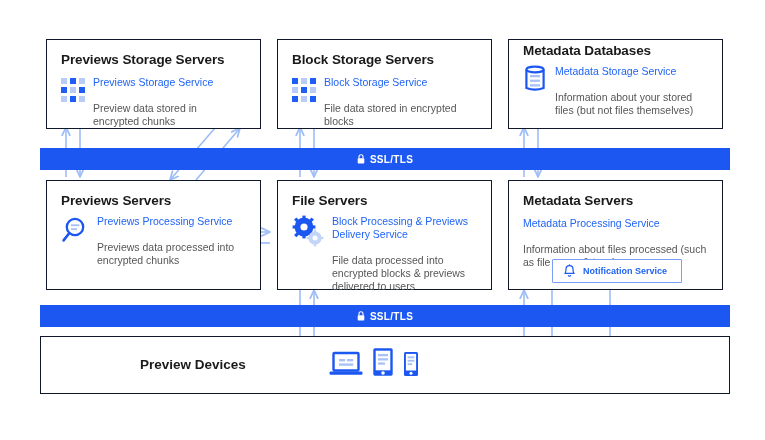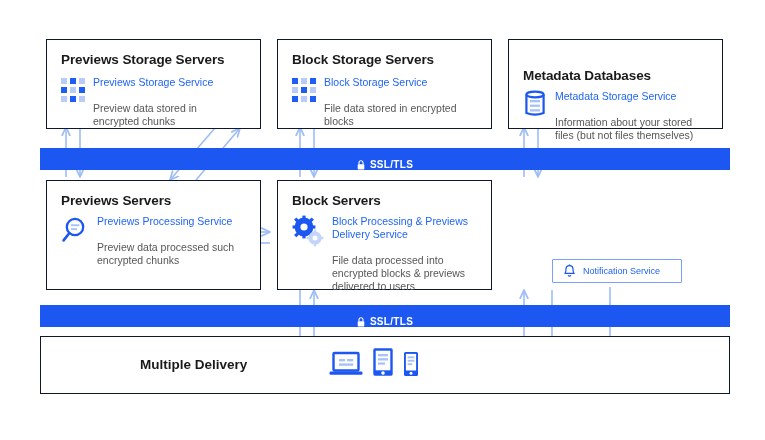--- a/index.html
+++ b/index.html
@@ -54,38 +54,38 @@
   }
   .dotgrid i { display: block; width: 6px; height: 6px; }
   .d-dark { background: #1f5ef5; }
   .d-lite { background: #b9ccf8; }
 
   .ssl-bar {
     position: absolute;
     background: #1b57f0;
     color: #ffffff;
     display: flex;
-    align-items: flex-end;
+    align-items: center;
     justify-content: center;
     gap: 5px;
     font-size: 10px;
     font-weight: bold;
     letter-spacing: 0.3px;
   }
   .notif-box {
     position: absolute;
     border: 1px solid #7aa0f7;
     background: #ffffff;
     display: flex;
     align-items: center;
     gap: 7px;
     padding: 0 10px;
     border-radius: 1px;
   }
-  .notif-label { color: #2064f4; font-size: 9px; }
+  .notif-label { color: #2064f4; font-size: 9px; font-weight: bold; }
   .devices-title {
     position: absolute;
     font-size: 13.5px; font-weight: bold; color: #1a1a1a;
   }
   .devices-row {
     position: absolute;
     display: flex; align-items: flex-end; gap: 9px;
   }
 </style>
 </head>
@@ -167,21 +167,21 @@
           <i class="d-lite"></i>
           <i class="d-dark"></i>
       </div>
       <div style="width:152px;">
         <div class="svc-title">Block Storage Service</div>
         <div class="svc-desc">File data stored in encrypted blocks</div>
       </div>
     </div>
   </div>
 
-  <div class="node" style="left:508px; top:39px; width:215px; height:90px; padding:28px 14px;">
+  <div class="node" style="left:508px; top:39px; width:215px; height:90px; padding:3px 14px;">
     <div class="node-title">Metadata Databases</div>
     <div class="node-body" style="margin-top:7px;">
       <span style="flex:0 0 auto;">
         <svg width="24" height="28" viewBox="0 0 24 28">
           <ellipse cx="12" cy="4.5" rx="8.6" ry="2.9" fill="none" stroke="#1b57f0" stroke-width="2.2"></ellipse>
           <path d="M3.4,4.5 L3.4,23 Q12,26.4 20.6,23 L20.6,4.5" fill="none" stroke="#1b57f0" stroke-width="2.2"></path>
           <rect x="7" y="10" width="10" height="2.3" fill="#a8c2f7"></rect>
           <rect x="7" y="14.6" width="10" height="2.3" fill="#a8c2f7"></rect>
           <rect x="7" y="19.2" width="10" height="2.3" fill="#a8c2f7"></rect>
         </svg>
@@ -209,27 +209,27 @@
       <span style="flex:0 0 auto;">
         <svg width="28" height="30" viewBox="0 0 28 30">
           <circle cx="14" cy="12" r="8.2" fill="none" stroke="#1b57f0" stroke-width="2.3"></circle>
           <line x1="8.2" y1="18.2" x2="2.6" y2="25.4" stroke="#1b57f0" stroke-width="2.6" stroke-linecap="round"></line>
           <rect x="10" y="9.3" width="8.4" height="1.9" fill="#a8c2f7"></rect>
           <rect x="10" y="13.2" width="6" height="1.9" fill="#a8c2f7"></rect>
         </svg>
       </span>
       <div style="width:152px;">
         <div class="svc-title">Previews Processing Service</div>
-        <div class="svc-desc">Preview data processed such encrypted chunks</div>
+        <div class="svc-desc">Previews data processed into encrypted chunks</div>
       </div>
     </div>
   </div>
 
   <div class="node" style="left:277px; top:180px; width:215px; height:110px; padding:12px 14px;">
-    <div class="node-title">Block Servers</div>
+    <div class="node-title">File Servers</div>
     <div class="node-body" style="margin-top:7px;">
       <span style="flex:0 0 auto;">
         <svg width="32" height="32" viewBox="0 0 32 32">
           <g fill="#1b57f0">
             <circle cx="12" cy="12" r="9.4"></circle>
             <g>
               <rect x="10.4" y="0.6" width="3.2" height="4"></rect>
               <rect x="10.4" y="19.4" width="3.2" height="4"></rect>
               <rect x="0.6" y="10.4" width="4" height="3.2"></rect>
               <rect x="19.4" y="10.4" width="4" height="3.2"></rect>
@@ -250,20 +250,27 @@
           <circle cx="23" cy="23" r="2.5" fill="#ffffff"></circle>
         </svg>
       </span>
       <div style="width:152px;">
         <div class="svc-title">Block Processing &amp; Previews Delivery Service</div>
         <div class="svc-desc">File data processed into encrypted blocks &amp; previews delivered to users</div>
       </div>
     </div>
   </div>
 
+  <div class="node" style="left:508px; top:180px; width:215px; height:110px; padding:12px 14px;">
+    <div class="node-title">Metadata Servers</div>
+    <div style="margin-top:9px; width:190px;">
+      <div class="svc-title">Metadata Processing Service</div>
+      <div class="svc-desc">Information about files processed (such as file name &amp; type)</div>
+    </div>
+  </div>
 
   <div class="notif-box" style="left:552px; top:259px; width:130px; height:24px;">
     <span style="display:inline-flex;">
       <svg width="13" height="15" viewBox="0 0 13 15">
         <path d="M6.5,1.6 C4.2,1.6 3,3.2 3,5.2 C3,8 1.9,9.4 1.9,9.4 L11.1,9.4 C11.1,9.4 10,8 10,5.2 C10,3.2 8.8,1.6 6.5,1.6 Z" fill="none" stroke="#1b57f0" stroke-width="1.2" stroke-linejoin="round"></path>
         <path d="M5.2,11.2 A1.4,1.4 0 0 0 7.8,11.2" fill="none" stroke="#1b57f0" stroke-width="1.2"></path>
         <line x1="6.5" y1="0.4" x2="6.5" y2="1.7" stroke="#1b57f0" stroke-width="1.2"></line>
       </svg>
     </span>
     <span class="notif-label">Notification Service</span>
@@ -274,21 +281,21 @@
       <svg width="8" height="10" viewBox="0 0 8 10">
         <path d="M2,4.4 L2,2.7 A2,2 0 0 1 6,2.7 L6,4.4" fill="none" stroke="#ffffff" stroke-width="1.1"></path>
         <rect x="0.7" y="4.2" width="6.6" height="5.2" rx="0.7" fill="#ffffff"></rect>
       </svg>
     </span>
     <span>SSL/TLS</span>
   </div>
 
   <div class="node" style="left:40px; top:336px; width:690px; height:58px;"></div>
 
-  <div class="devices-title" style="left:140px; top:357px;">Multiple Delivery</div>
+  <div class="devices-title" style="left:140px; top:357px;">Preview Devices</div>
 
   <div class="devices-row" style="left:329px; top:347px;">
     <span style="display:inline-flex;">
       <svg width="34" height="26" viewBox="0 0 34 26">
         <rect x="4.5" y="2" width="25" height="17.5" rx="1" fill="none" stroke="#1b57f0" stroke-width="2.4"></rect>
         <rect x="0.5" y="20.5" width="33" height="3.2" rx="1.2" fill="#1b57f0"></rect>
         <rect x="10" y="8" width="6.2" height="2.4" fill="#a8c2f7"></rect>
         <rect x="18" y="8" width="6.2" height="2.4" fill="#a8c2f7"></rect>
         <rect x="10" y="12.4" width="14.2" height="2.4" fill="#a8c2f7"></rect>
       </svg>

